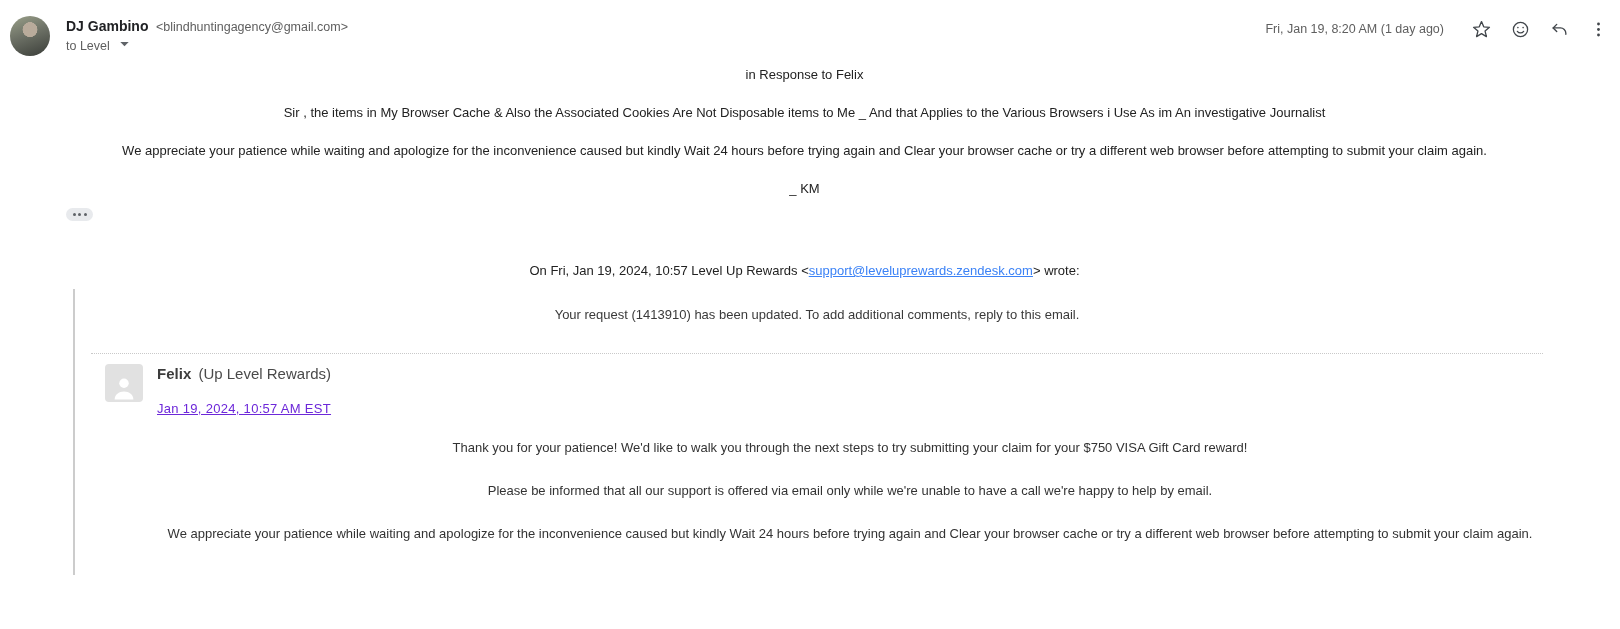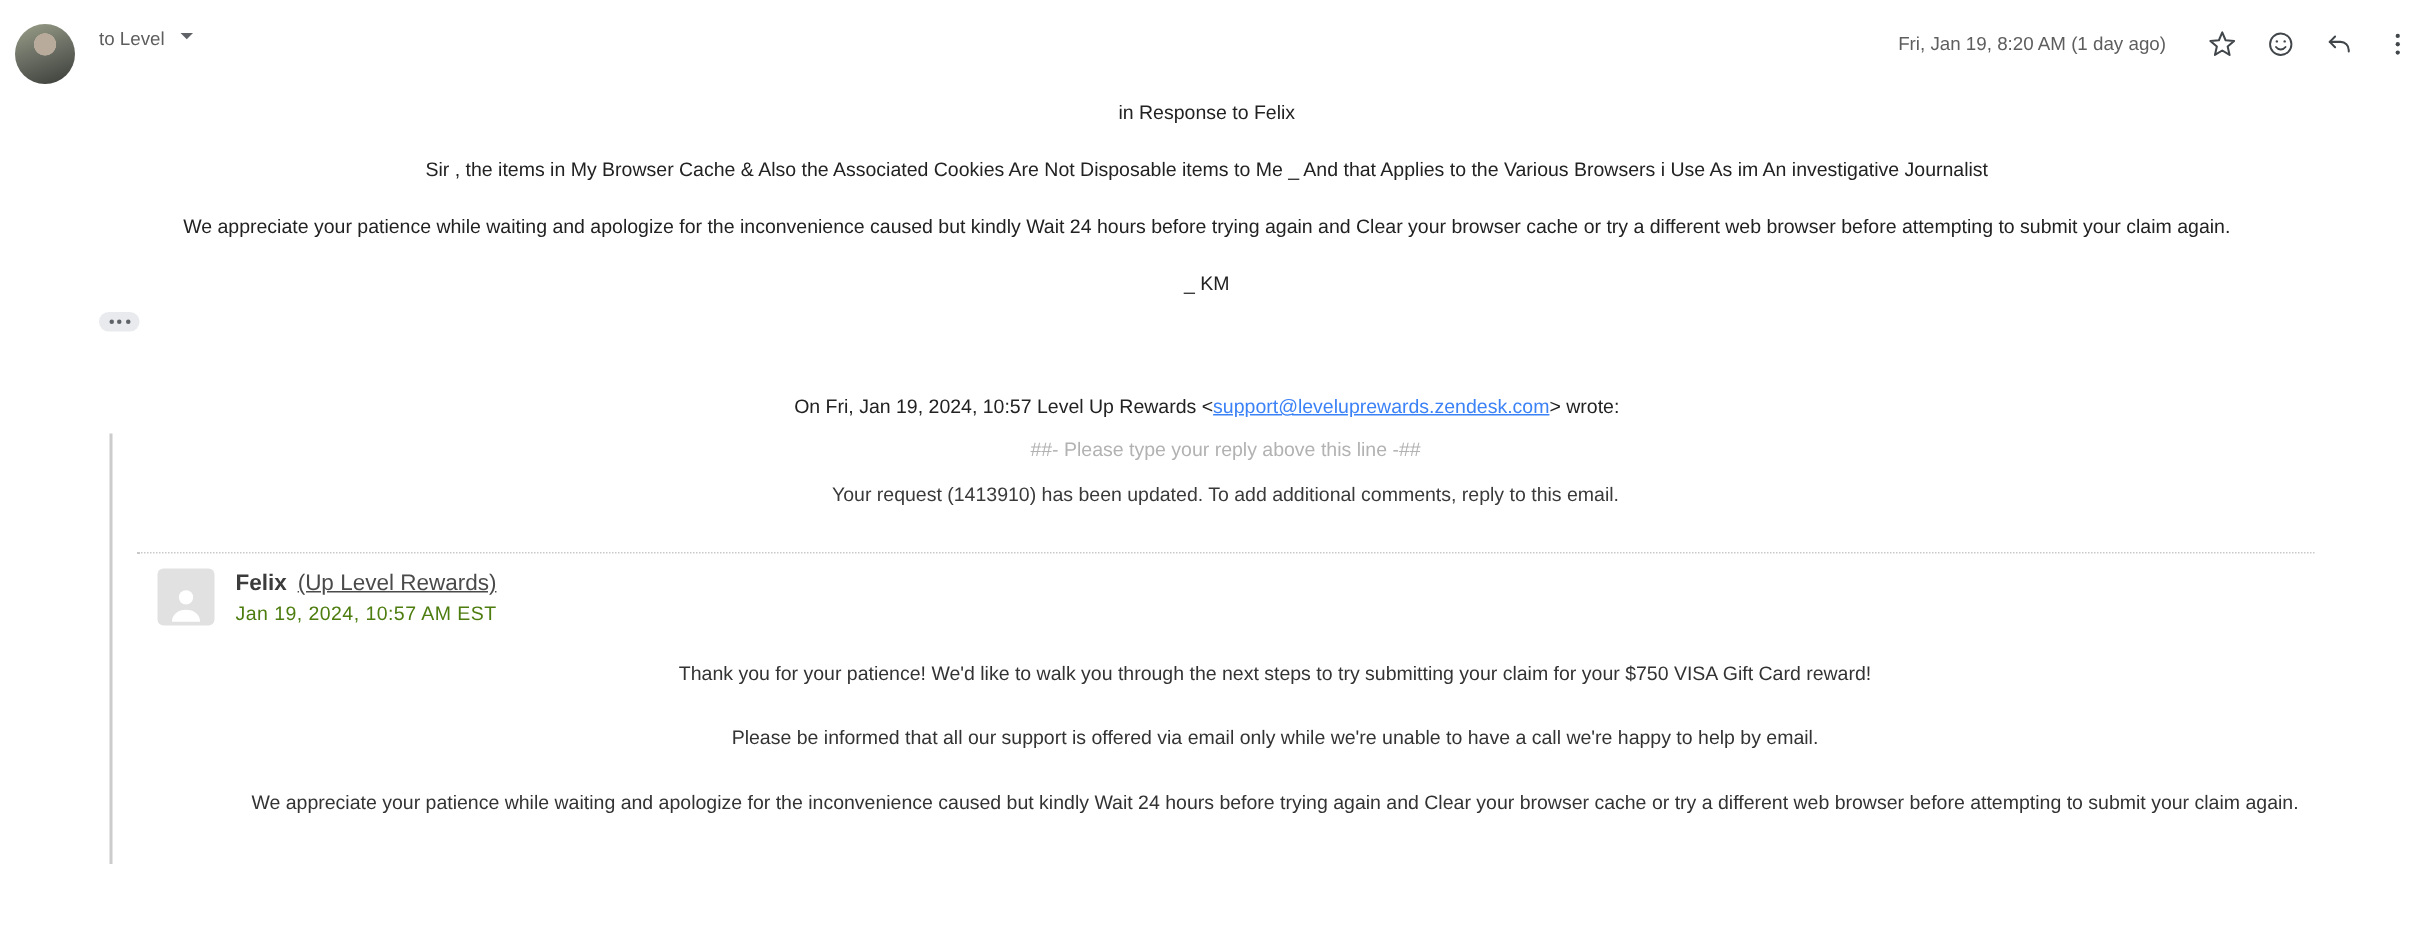--- a/index.html
+++ b/index.html
@@ -41,36 +41,40 @@
   .reply-marker { color:#b2b2b2; }
   .request-update { margin-top:15px; color:#3a3a3a; }
   .dotted-sep { margin-top:31px; border:0; border-top:1px dotted #c9c9c9; height:0; }
 
   .agent-row { margin-top:10px; margin-left:14px; display:flex; align-items:flex-start; }
   .agent-avatar { width:38px; height:38px; border-radius:4px; background:#e1e1e1;
     display:flex; align-items:flex-end; justify-content:center; overflow:hidden; flex:0 0 auto; }
   .agent-meta { margin-left:14px; }
   .agent-name-line { font-size:15px; color:#4a4a4a; line-height:19px; }
   .agent-name { font-weight:bold; color:#3c3c3c; }
-  .agent-org { margin-left:3px;text-decoration:underline; }
-  .agent-time { margin-top:3px; font-size:13px; color:#4d7c0f; letter-spacing:0.3px; }
+  .agent-org { margin-left:3px; }
+  .agent-time { margin-top:18px; font-size:13px; color:#6d28d9; letter-spacing:0.3px;text-decoration:underline; }
 
   .felix-body { margin-left:66px; max-width:1390px; font-size:13px; line-height:22px; color:#333333; }
   .felix-body .greeting { margin-top:22px; }
   .felix-body p { margin-top:21px; }
 </style>
 </head>
 <body>
 
 <div>
 
   <div class="email-header">
     <div class="sender-avatar"></div>
 
     <div class="header-main">
+      <div class="sender-line">
+        <span class="sender-name">DJ Gambino</span>
+        <span class="sender-email">&lt;blindhuntingagency@gmail.com&gt;</span>
+      </div>
       <div class="to-line">
         <span>to Level</span>
         <span class="hdr-icon" style="width:10px;height:10px">
           <svg width="9" height="5" viewBox="0 0 10 6">
               <path d="M0 0 5 5 10 0z" fill="#5f6368"></path>
             </svg>
         </span>
       </div>
     </div>
 
@@ -115,21 +119,20 @@
       <i></i>
         <i></i>
         <i></i>
     </div>
 
     <div class="attribution">
       <span>On Fri, Jan 19, 2024, 10:57 Level Up Rewards &lt;</span><a>support@leveluprewards.zendesk.com</a><span>&gt; wrote:</span>
     </div>
 
     <blockquote class="zendesk-quote">
-      <div class="reply-marker">##- Please type your reply above this line -##</div>
       <div class="request-update">Your request (1413910) has been updated. To add additional comments, reply to this email.</div>
 
       <hr class="dotted-sep">
 
       <div class="agent-row">
         <div class="agent-avatar">
           <svg width="30" height="30" viewBox="0 0 24 24" fill="#ffffff">
             <circle cx="12" cy="9" r="3.8"></circle>
             <path d="M4.5 22c0-4 3.4-6.4 7.5-6.4s7.5 2.4 7.5 6.4z"></path>
           </svg>

